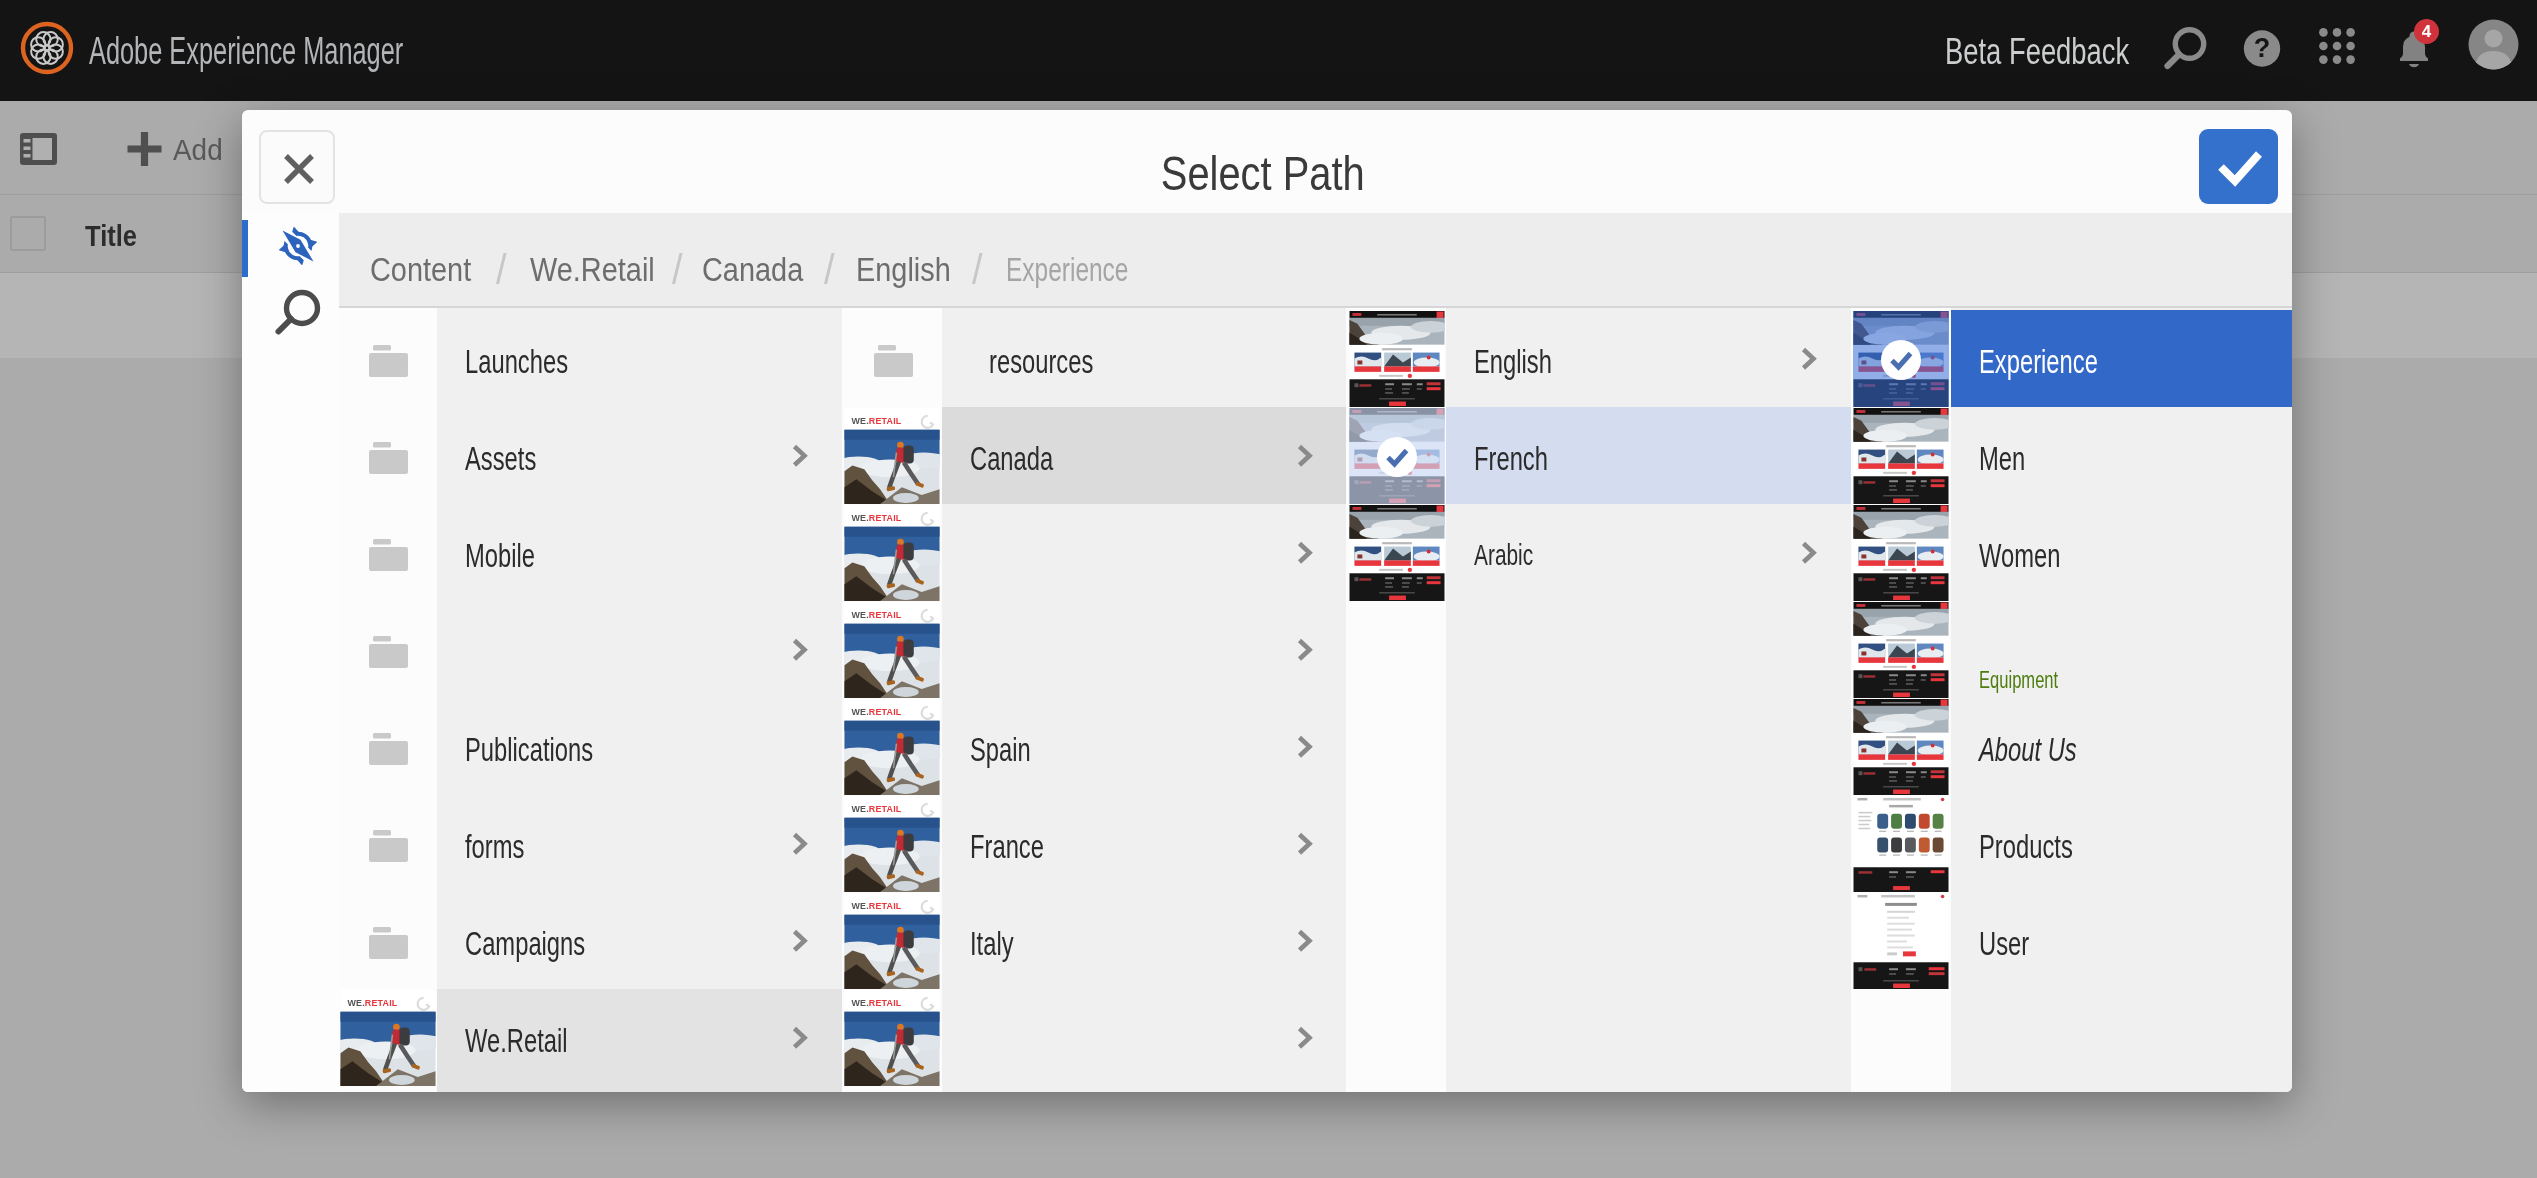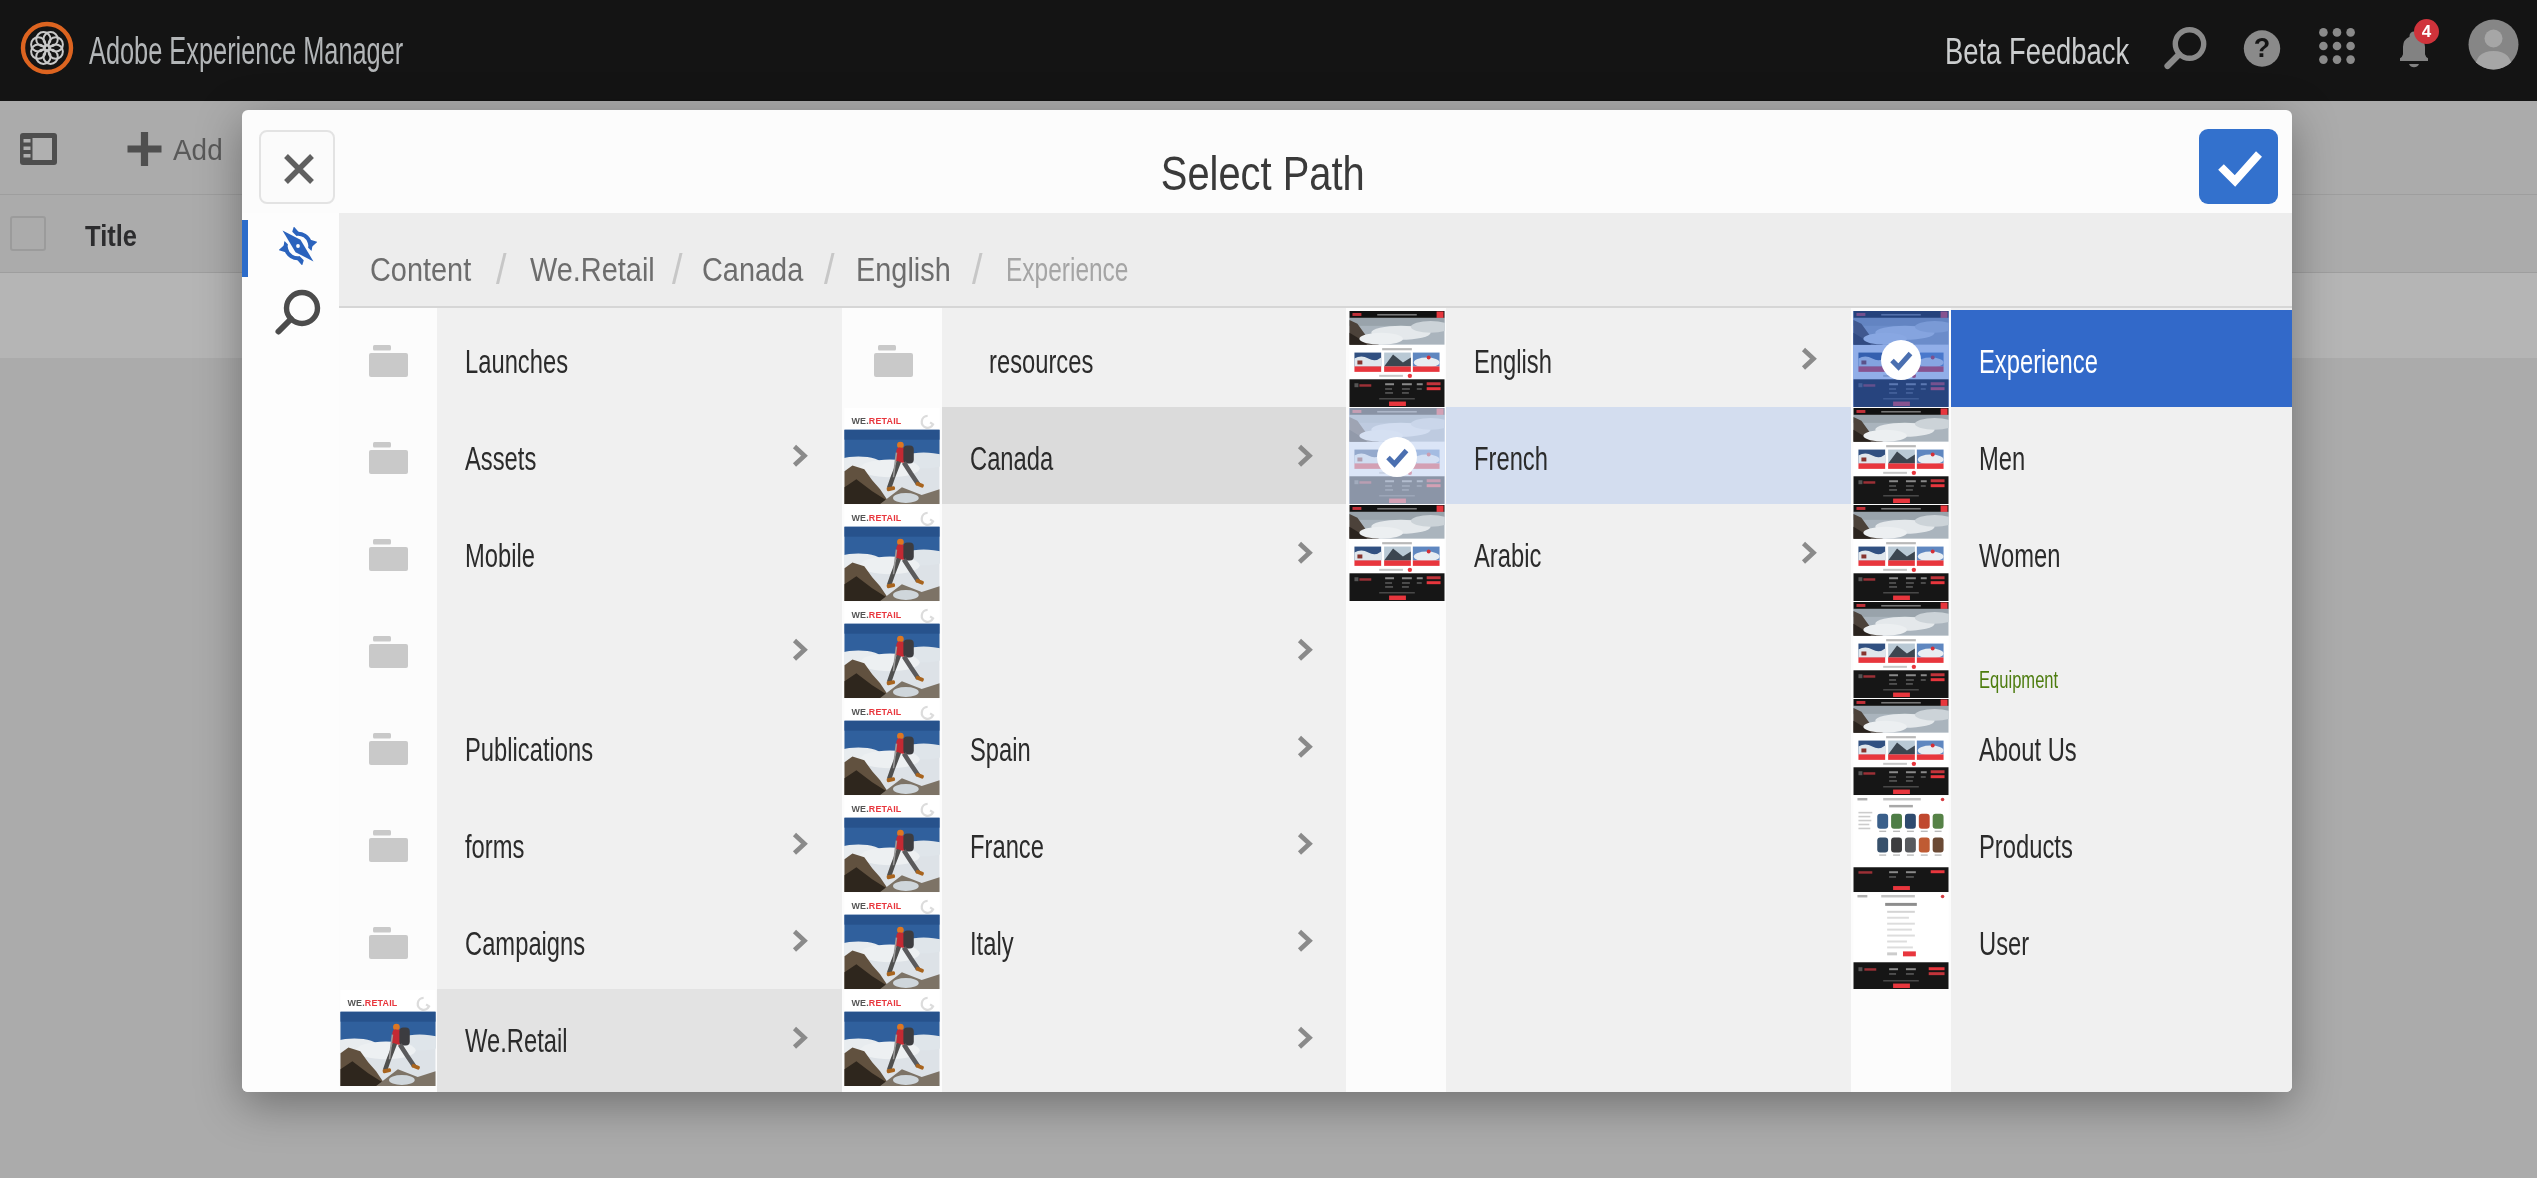--- a/index.html
+++ b/index.html
@@ -412,21 +412,21 @@
       <use href="#sym-site"></use>
     </svg>
 <div class="abs" style="left:1106.5px;top:298px;width:96px;height:96px;background:rgba(200,215,243,0.66);"></div>
 <svg class="abs" style="left:1134.5px;top:327px" width="40" height="40" viewBox="0 0 40 40">
       <use href="#sym-check-circ"></use>
     </svg>
 <div class="abs" style="left:1232px;top:300px;height:97px;line-height:97px;font-size:33px;color:#2b2b2b;"><span class="t" style="transform:scaleX(0.72);">French</span></div>
 <svg class="abs" style="left:1106.5px;top:395px" width="96" height="96" viewBox="0 0 96 97">
       <use href="#sym-site"></use>
     </svg>
-<div class="abs" style="left:1232px;top:397px;height:97px;line-height:97px;font-size:33px;color:#2b2b2b;"><span class="t" style="transform:scaleX(0.72);">Arabic</span></div>
+<div class="abs" style="left:1232px;top:397px;height:97px;line-height:97px;font-size:29px;color:#2b2b2b;"><span class="t" style="transform:scaleX(0.72);">Arabic</span></div>
 <svg class="abs" style="left:1559px;top:431px" width="16" height="24" viewBox="0 0 16 24">
       <use href="#sym-chev"></use>
     </svg>
 <div class="abs" style="left:1610.5px;top:198px;width:98px;height:784px;background:#fcfcfc;"></div>
 <div class="abs" style="left:1708.5px;top:198px;width:341.5px;height:784px;background:#f0f0f0;"></div>
 <div class="abs" style="left:1708.5px;top:200px;width:341.5px;height:97px;background:#3269c9;"></div>
 <svg class="abs" style="left:1611.0px;top:201px" width="96" height="96" viewBox="0 0 96 97">
       <use href="#sym-site"></use>
     </svg>
 <div class="abs" style="left:1611.0px;top:201px;width:96px;height:96px;background:rgba(54,107,214,0.55);"></div>
@@ -442,21 +442,21 @@
       <use href="#sym-site"></use>
     </svg>
 <div class="abs" style="left:1736.5px;top:397px;height:97px;line-height:97px;font-size:33px;color:#2b2b2b;text-align:center;"><span class="t" style="transform:scaleX(0.72);">Women</span></div>
 <svg class="abs" style="left:1611.0px;top:492px" width="96" height="96" viewBox="0 0 96 97">
       <use href="#sym-site"></use>
     </svg>
 <div class="abs" style="left:1736.5px;top:522px;height:97px;line-height:97px;font-size:23px;color:#4d7c0f;"><span class="t" style="transform:scaleX(0.72);">Equipment</span></div>
 <svg class="abs" style="left:1611.0px;top:589px" width="96" height="96" viewBox="0 0 96 97">
       <use href="#sym-site"></use>
     </svg>
-<div class="abs" style="left:1736.5px;top:591px;height:97px;line-height:97px;font-size:33px;color:#2b2b2b;"><span class="t" style="transform:scaleX(0.72);">About Us</span></div>
+<div class="abs" style="left:1736.5px;top:591px;height:97px;line-height:97px;font-size:33px;color:#2b2b2b;font-style:italic;"><span class="t" style="transform:scaleX(0.72);">About Us</span></div>
 <svg class="abs" style="left:1611.0px;top:686px" width="96" height="96" viewBox="0 0 96 97">
       <use href="#sym-products"></use>
     </svg>
 <div class="abs" style="left:1736.5px;top:688px;height:97px;line-height:97px;font-size:33px;color:#2b2b2b;"><span class="t" style="transform:scaleX(0.72);">Products</span></div>
 <svg class="abs" style="left:1611.0px;top:783px" width="96" height="96" viewBox="0 0 96 97">
       <use href="#sym-user"></use>
     </svg>
 <div class="abs" style="left:1736.5px;top:785px;height:97px;line-height:97px;font-size:33px;color:#2b2b2b;"><span class="t" style="transform:scaleX(0.72);">User</span></div>
 </div>
 </body></html>

